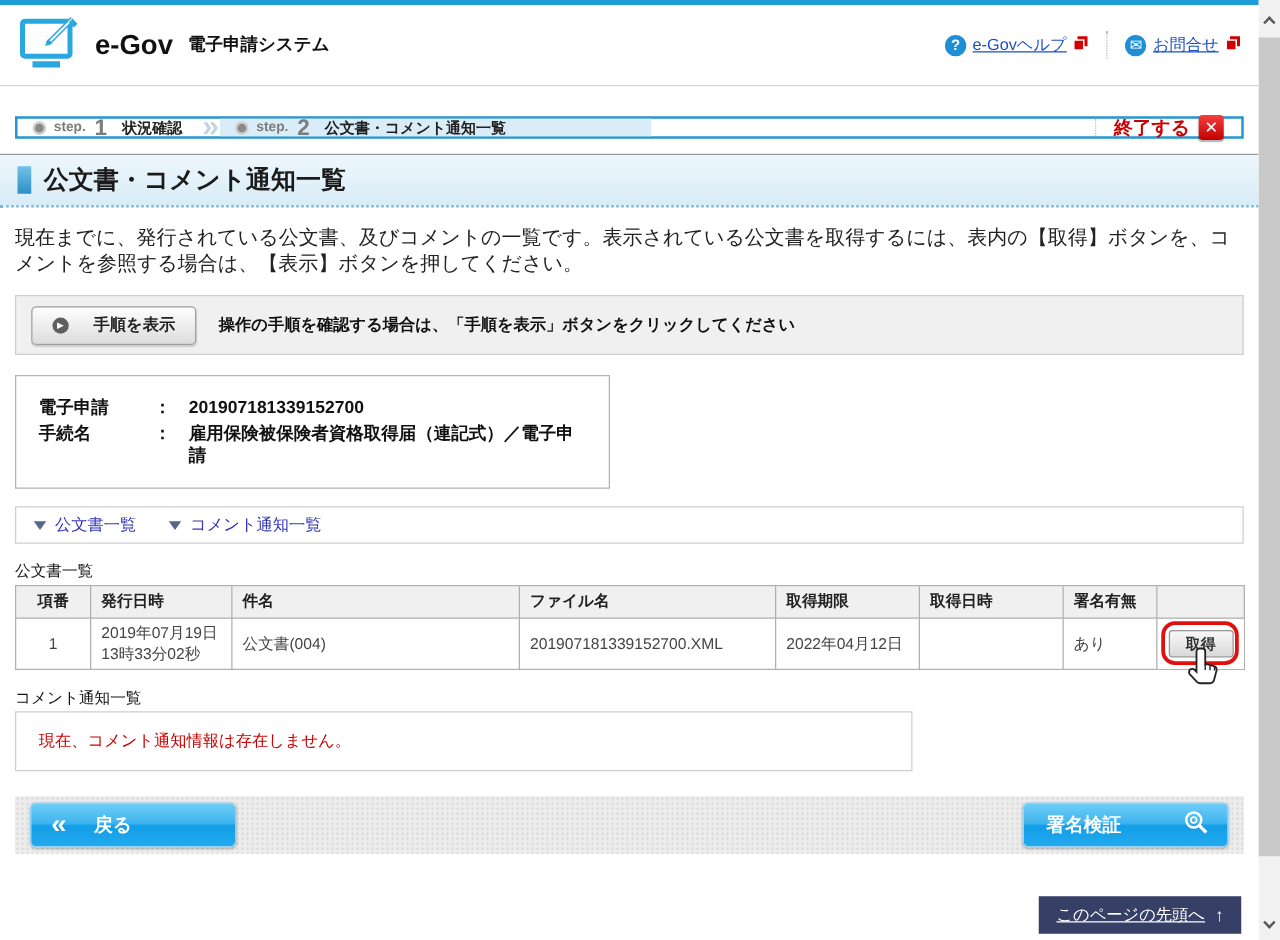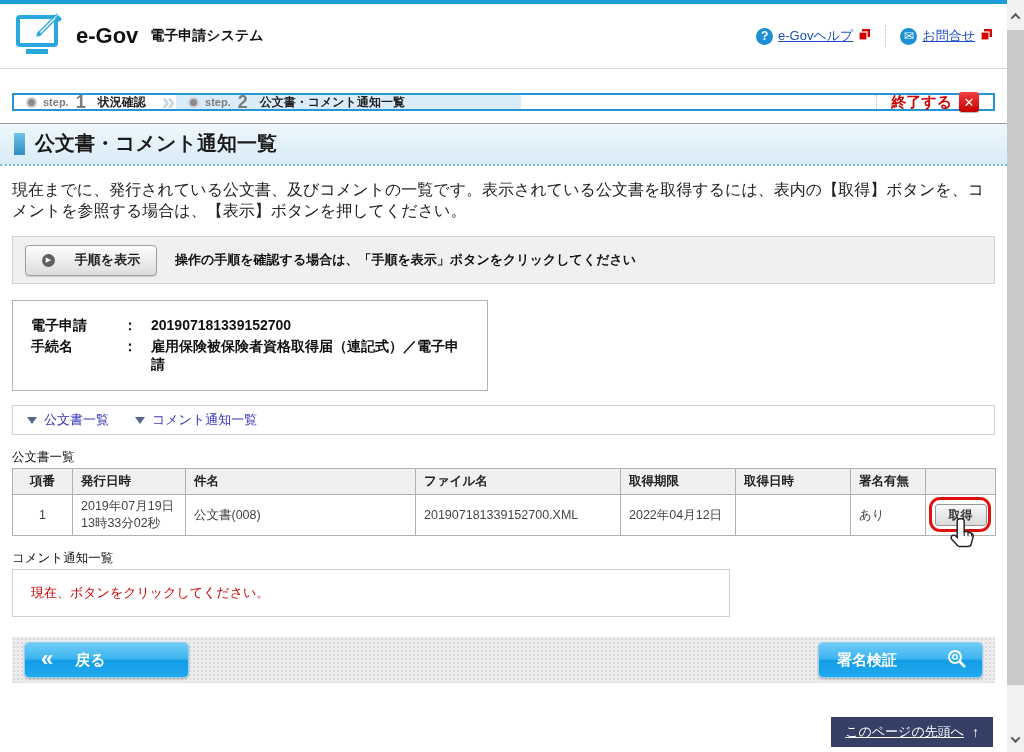--- a/index.html
+++ b/index.html
@@ -260,42 +260,42 @@
           <th></th>
         </tr>
       </thead>
       <tbody>
         <tr>
           <td class="c">1</td>
           <td>
             <div>2019年07月19日</div>
             <div>13時33分02秒</div>
           </td>
-          <td>公文書(008)</td>
+          <td>公文書(004)</td>
           <td>201907181339152700.XML</td>
           <td>2022年04月12日</td>
           <td></td>
           <td>あり</td>
           <td class="get-cell">
             <span class="get-btn">取得</span>
             <span class="red-highlight"></span>
             <span class="cursor-ico">
               <svg width="27" height="34" viewBox="0 0 24 30">
                 <path d="M10.5 1.5c1.2 0 2.1.9 2.1 2.1v9.2l1.2-.2 5 1.5c1.1.3 1.9 1.3 1.9 2.5 0 .2 0 .5-.1.7l-1.7 6.5c-.3 1.4-1.6 2.4-3 2.4H9c-.9 0-1.7-.4-2.3-1l-5-5.3c-.4-.4-.6-1-.6-1.6 0-1.3 1-2.3 2.3-2.3.6 0 1.2.2 1.6.6l1.4 1.4V3.6c0-1.2.9-2.1 2.1-2.1z" fill="#ffffff" stroke="#222" stroke-width="1.3"></path>
                 <path d="M12.6 12.8v4 M16 13.6v3.4 M19.2 14.6v2.6" stroke="#222" stroke-width="1" fill="none"></path>
               </svg>
             </span>
           </td>
         </tr>
       </tbody>
     </table>
 
     <div class="section-label">コメント通知一覧</div>
     <div class="comment-box">
-      <span class="comment-empty">現在、ボタンをクリックしてください。</span>
+      <span class="comment-empty">現在、コメント通知情報は存在しません。</span>
     </div>
 
     <div class="action-bar">
       <div class="blue-btn back-btn">
         <span class="back-arrows">«</span>
         <span>戻る</span>
       </div>
       <div class="blue-btn verify-btn">
         <span>署名検証</span>
         <span>

